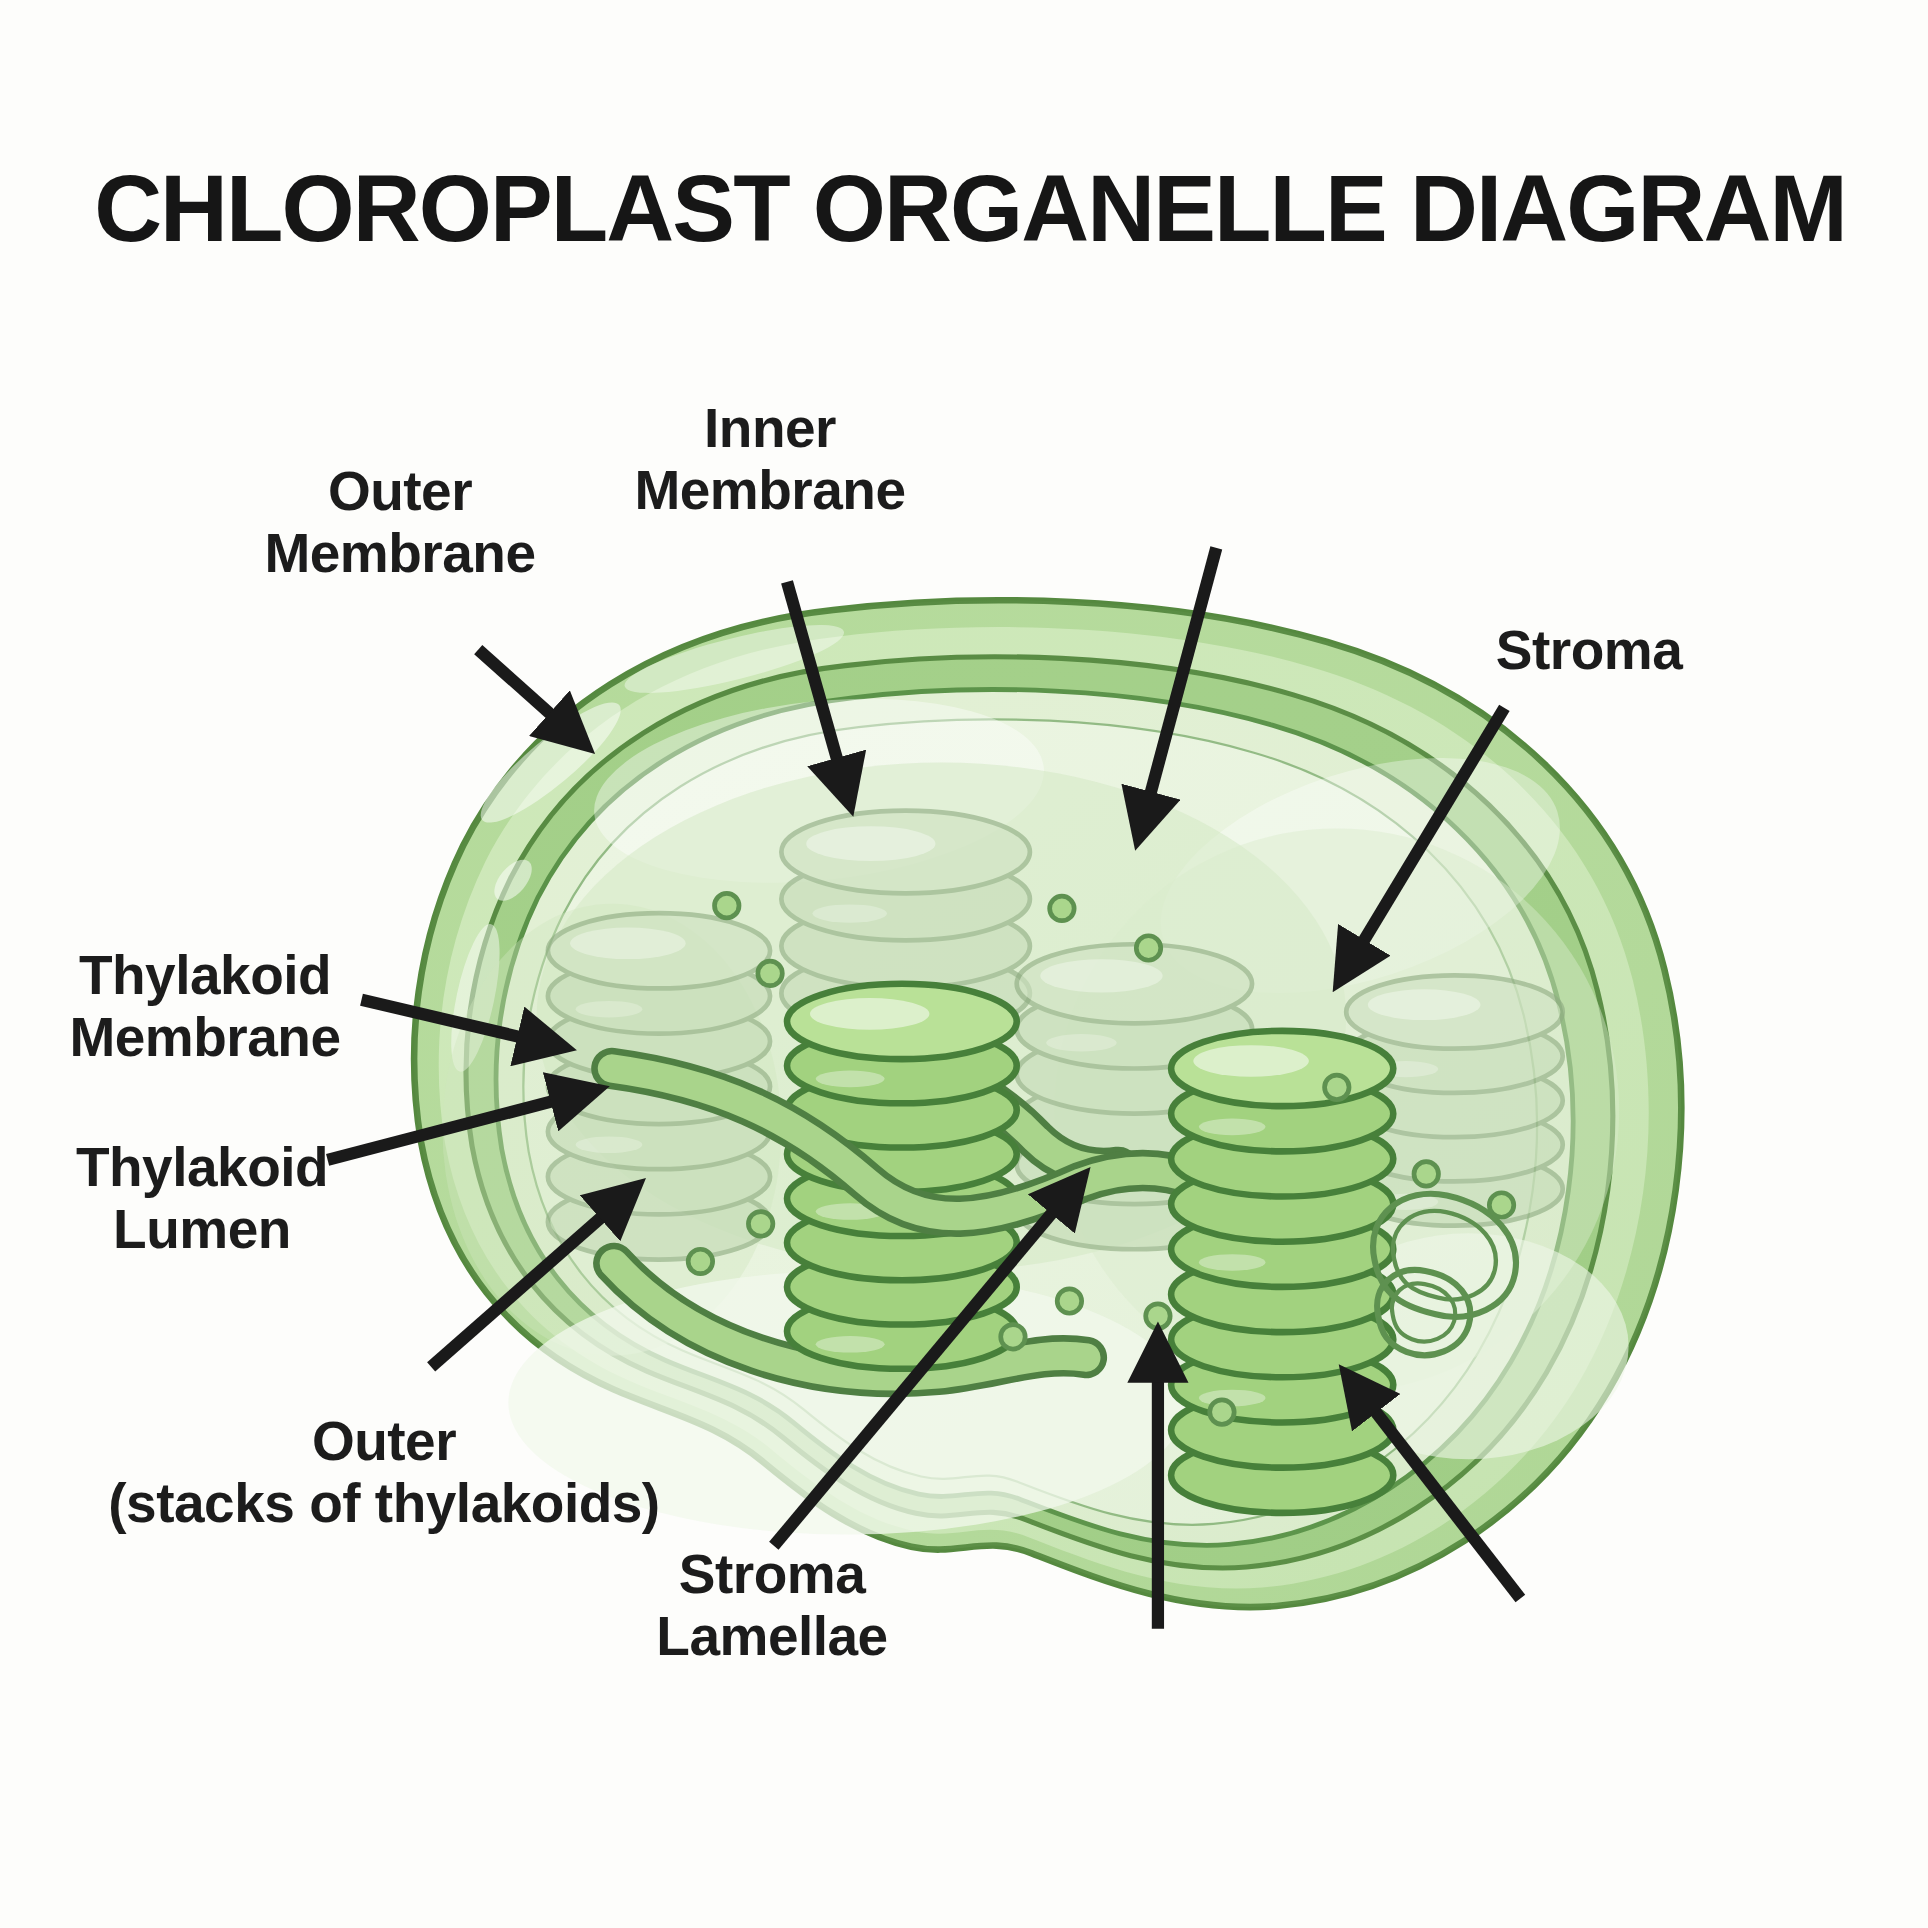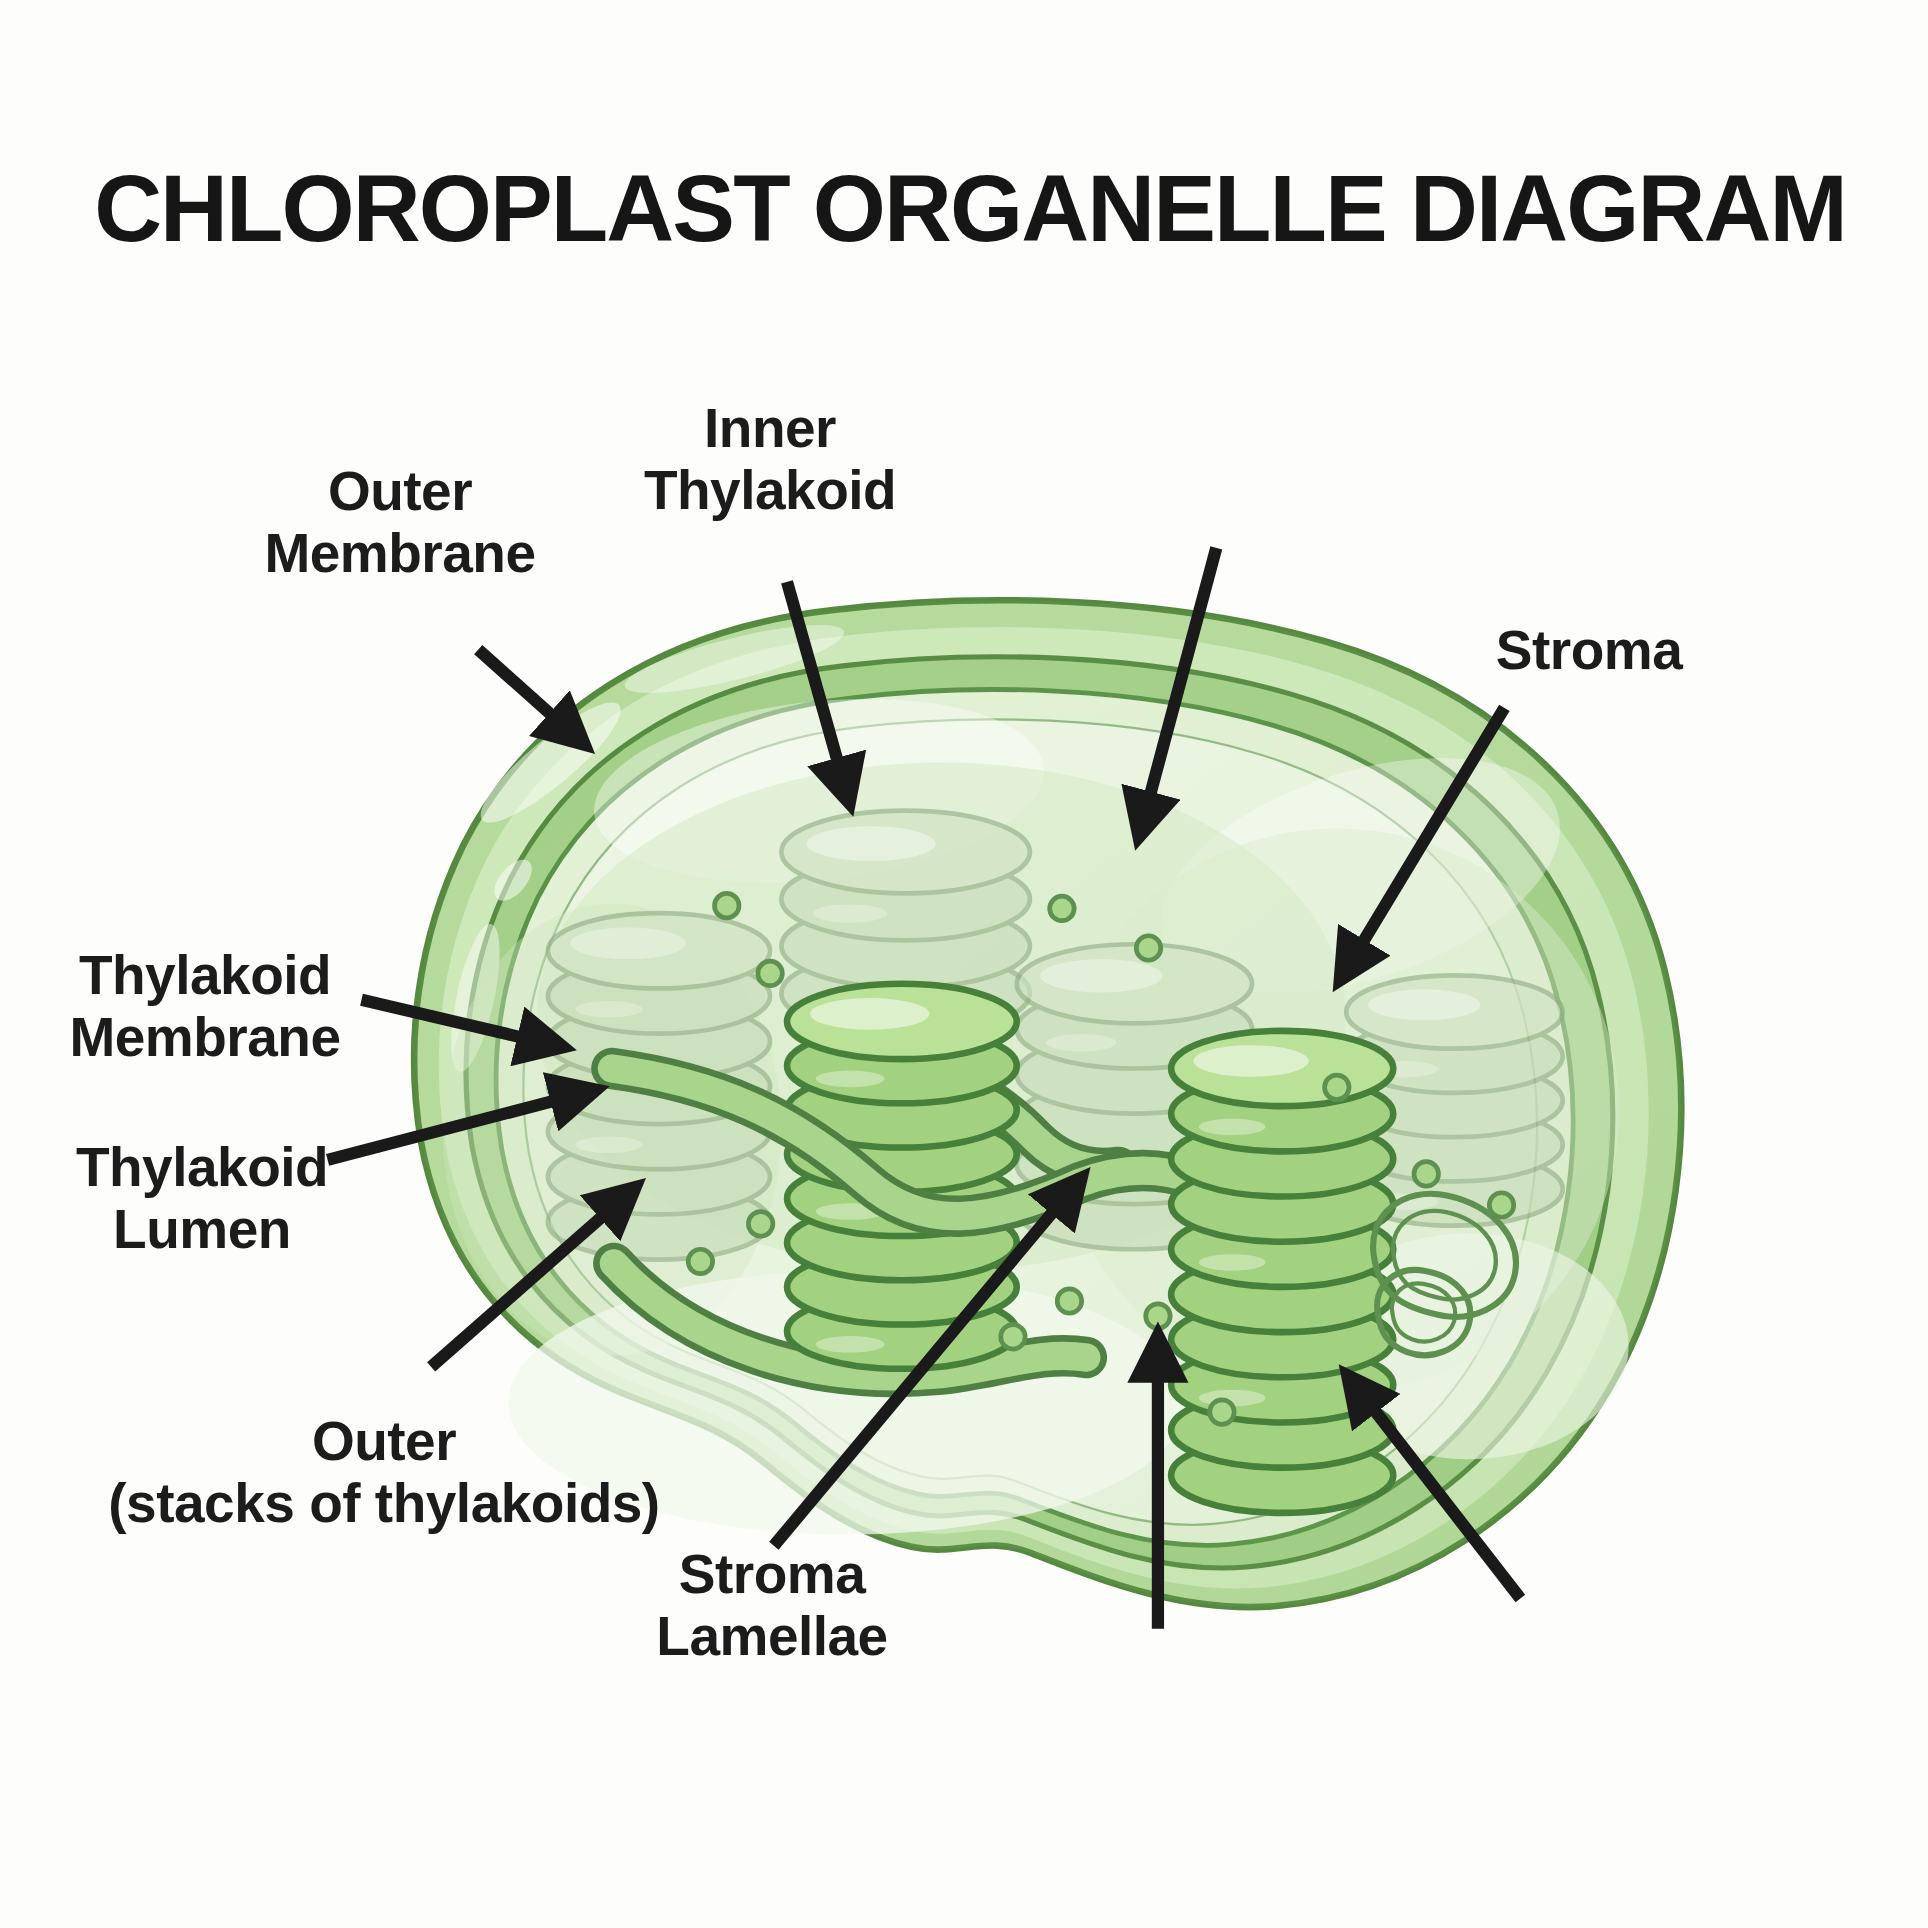--- a/index.html
+++ b/index.html
@@ -197,21 +197,21 @@
       <line x1="1230" y1="1730" x2="1230" y2="1420" marker-end="url(#ah)"></line>
       <line x1="1615" y1="1698" x2="1432" y2="1462" marker-end="url(#ah)"></line>
     </g>
   </svg>
 
   <div class="title" style="left:970px;top:209px">CHLOROPLAST ORGANELLE DIAGRAM</div>
 
   <div class="lbl" style="left:400px;top:522px">Outer
 Membrane</div>
   <div class="lbl" style="left:770px;top:459px">Inner
-Thylakoid</div>
+Membrane</div>
   <div class="lbl" style="left:1589px;top:650px">Stroma</div>
   <div class="lbl" style="left:205px;top:1006px">Thylakoid
 Membrane</div>
   <div class="lbl" style="left:202px;top:1198px">Thylakoid
 Lumen</div>
   <div class="lbl" style="left:384px;top:1472px">Outer
 (stacks of thylakoids)</div>
   <div class="lbl" style="left:772px;top:1605px">Stroma
 Lamellae</div>
 </div>

